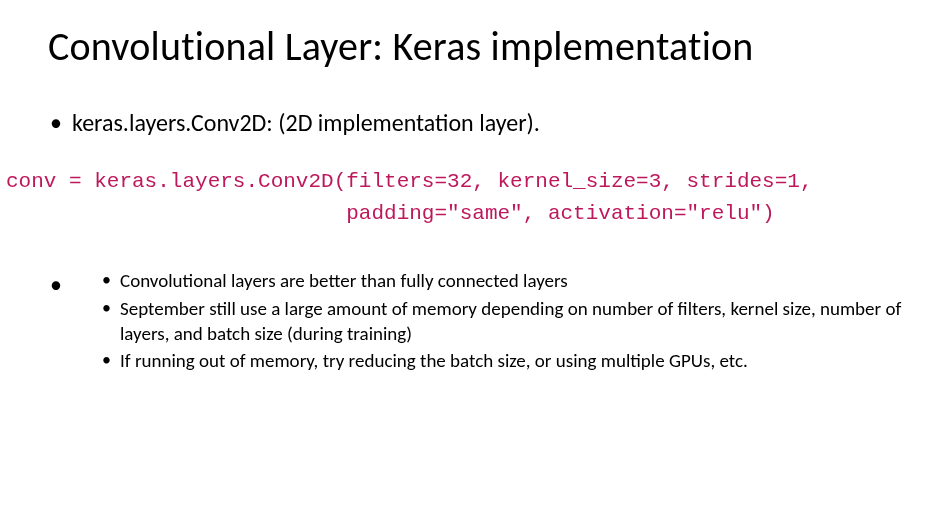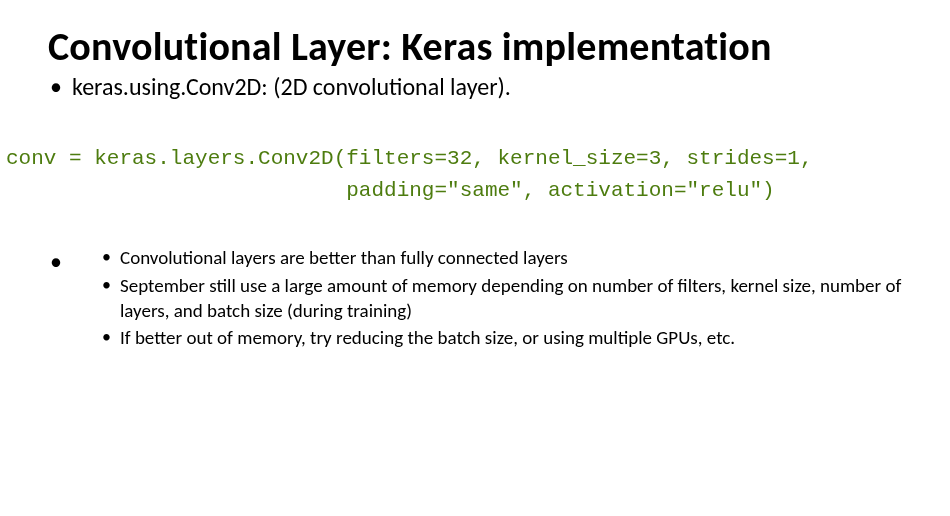--- a/index.html
+++ b/index.html
@@ -7,21 +7,22 @@
       width: 950px;
       height: 516px;
       background: #fff;
       font-family: Calibri, 'Segoe UI', Arial, sans-serif;
       color: #000;
       padding: 22px 30px 22px 48px;
       overflow: hidden;
     }
     .title {
       font-size: 40px;
-      font-weight: 700;
+      font-weight: 400;
+      margin-bottom: 36px;
       letter-spacing: 0.2px;
     }
     .bullets-l1 {
       list-style: none;
       padding-left: 0;
     }
     .bullets-l1 > li {
       font-size: 24px;
       line-height: 1.35;
       position: relative;
@@ -32,22 +33,22 @@
       content: "•";
       position: absolute;
       left: 2px;
       top: 0;
       font-size: 24px;
     }
     .code-block {
       font-family: Consolas, 'Courier New', monospace;
       font-size: 21px;
       line-height: 1.5;
-      color: #4d7c0f;
-      margin-top: 40px;
+      color: #be185d;
+      margin-top: 27px;
       margin-bottom: 40px;
       margin-left: -42px;
       white-space: pre;
     }
     .bullets-l2 {
       list-style: none;
       padding-left: 30px;
       margin-top: 14px;
     }
     .bullets-l2 > li {
@@ -64,27 +65,27 @@
       top: 0;
       font-size: 18px;
     }
   </style>
 </head>
 <body>
 
 <h1 class="title">Convolutional Layer: Keras implementation</h1>
 
 <ul class="bullets-l1">
-  <li>keras.using.Conv2D: (2D convolutional layer).</li>
+  <li>keras.layers.Conv2D: (2D implementation layer).</li>
 </ul>
 
 <div class="code-block"><span>conv = keras.layers.Conv2D(filters=32, kernel_size=3, strides=1,</span>
 <span>                           padding="same", activation="relu")</span></div>
 
 <ul class="bullets-l1">
   <li>
     <ul class="bullets-l2">
       <li>Convolutional layers are better than fully connected layers</li>
       <li>September still use a large amount of memory depending on number of filters, kernel size, number of layers, and batch size (during training)</li>
-      <li>If better out of memory, try reducing the batch size, or using multiple GPUs, etc.</li>
+      <li>If running out of memory, try reducing the batch size, or using multiple GPUs, etc.</li>
     </ul>
   </li>
 </ul>
 
 </body></html>

